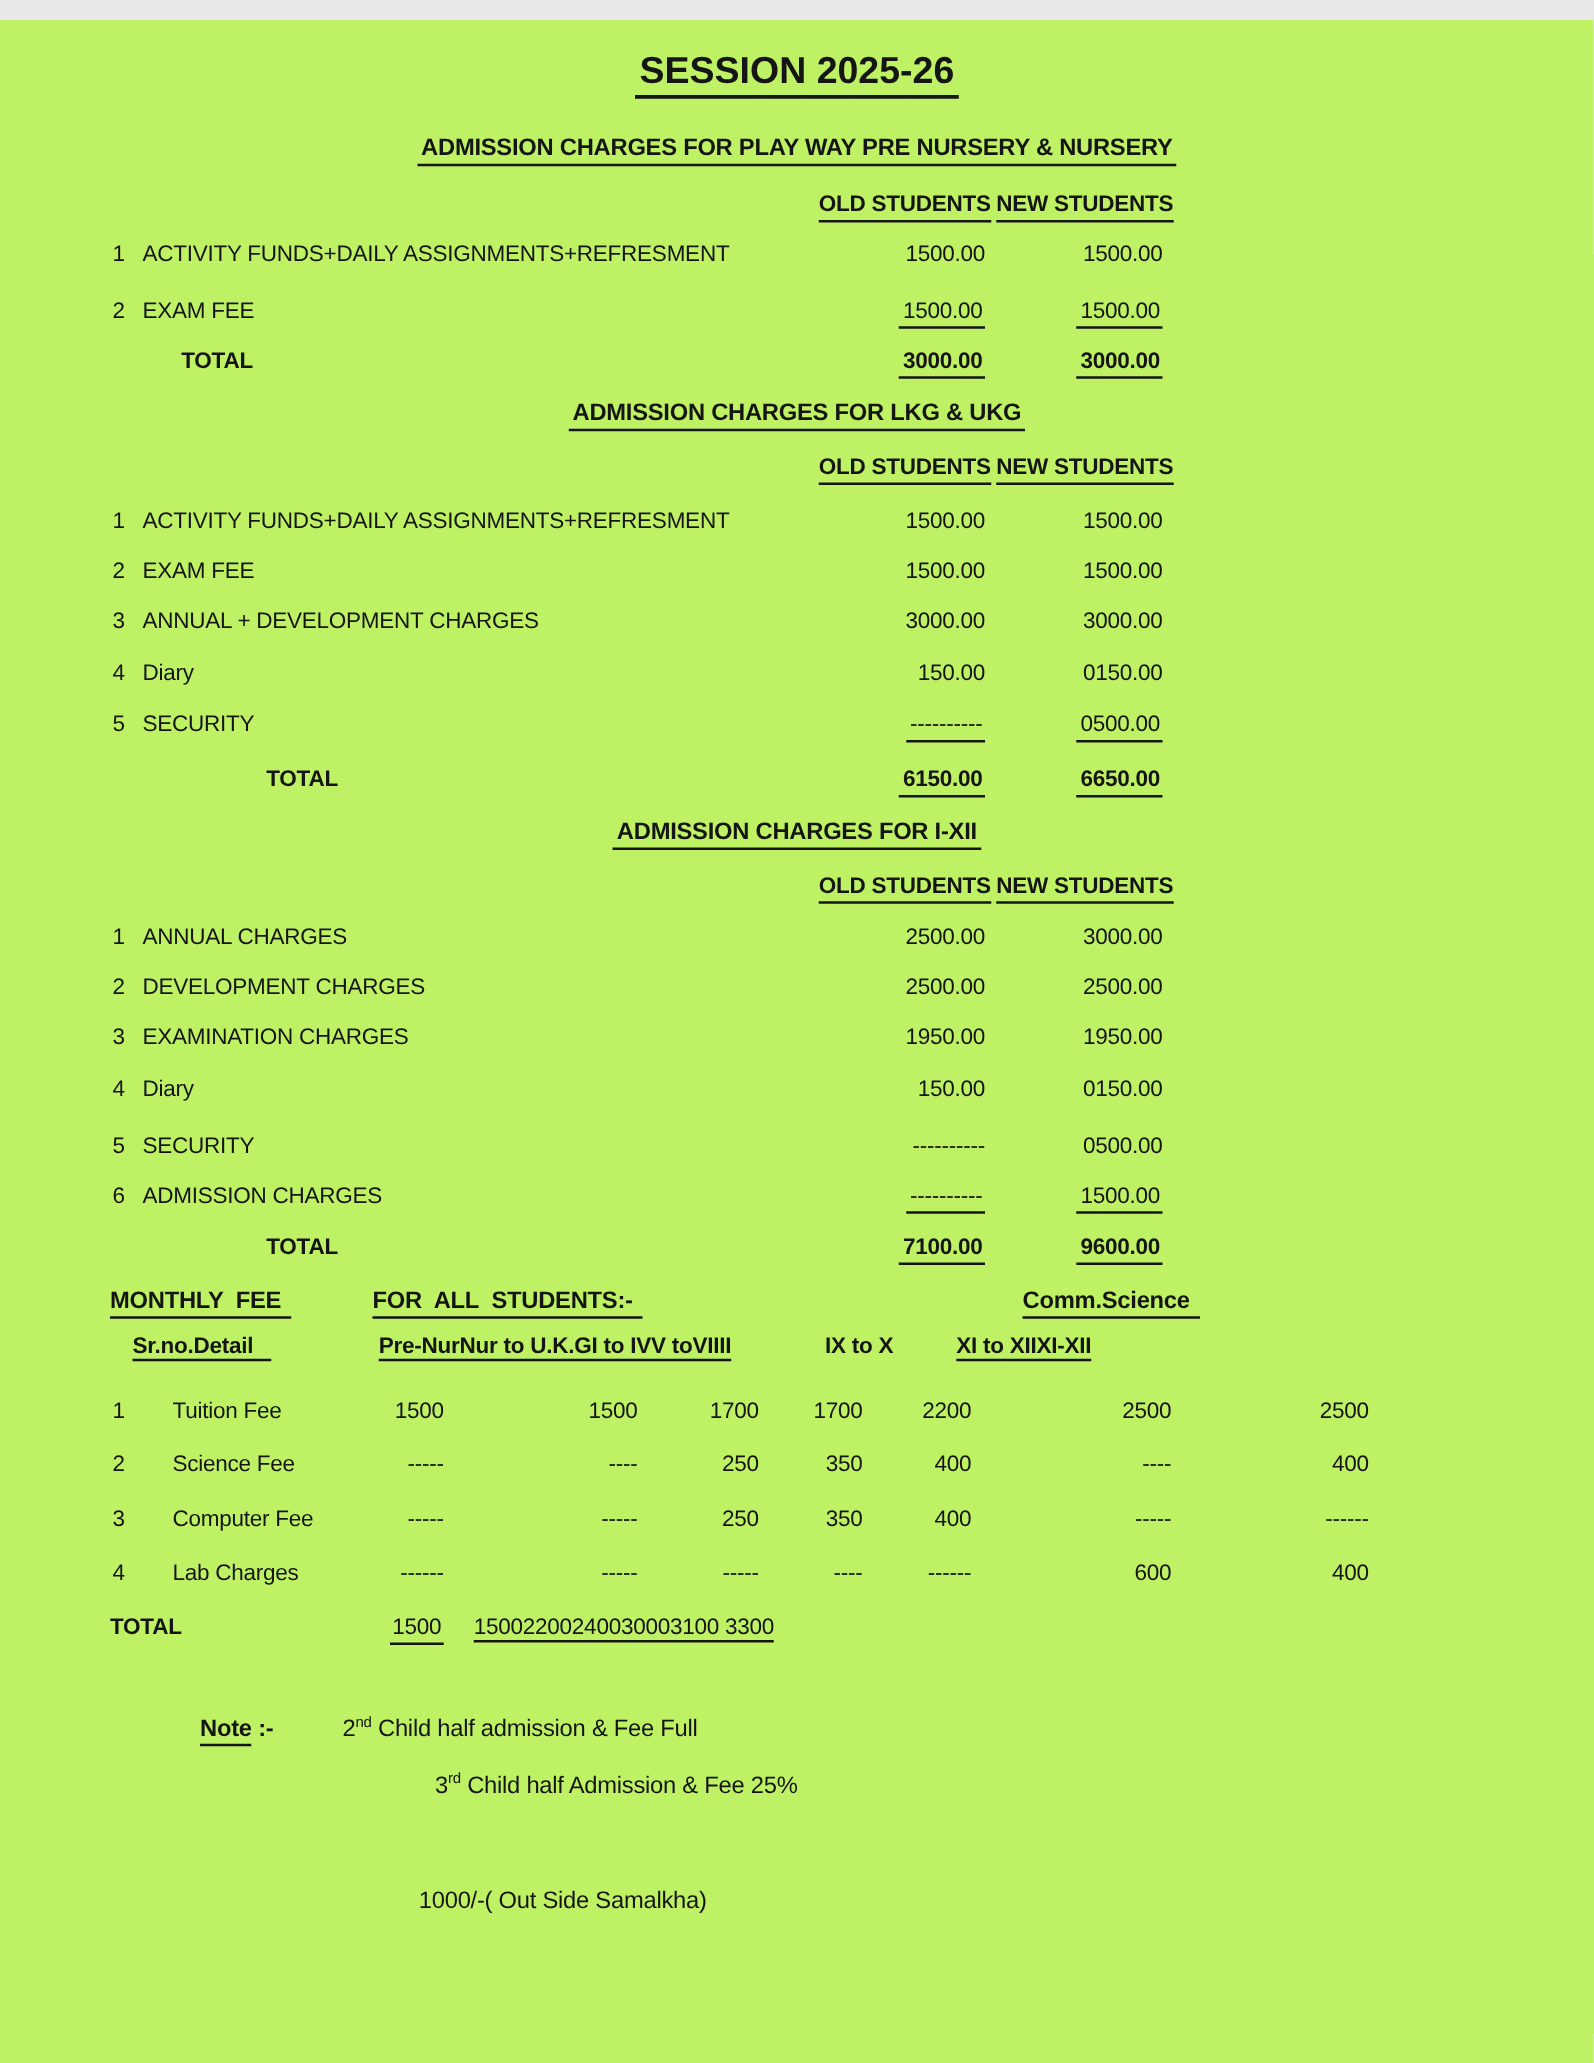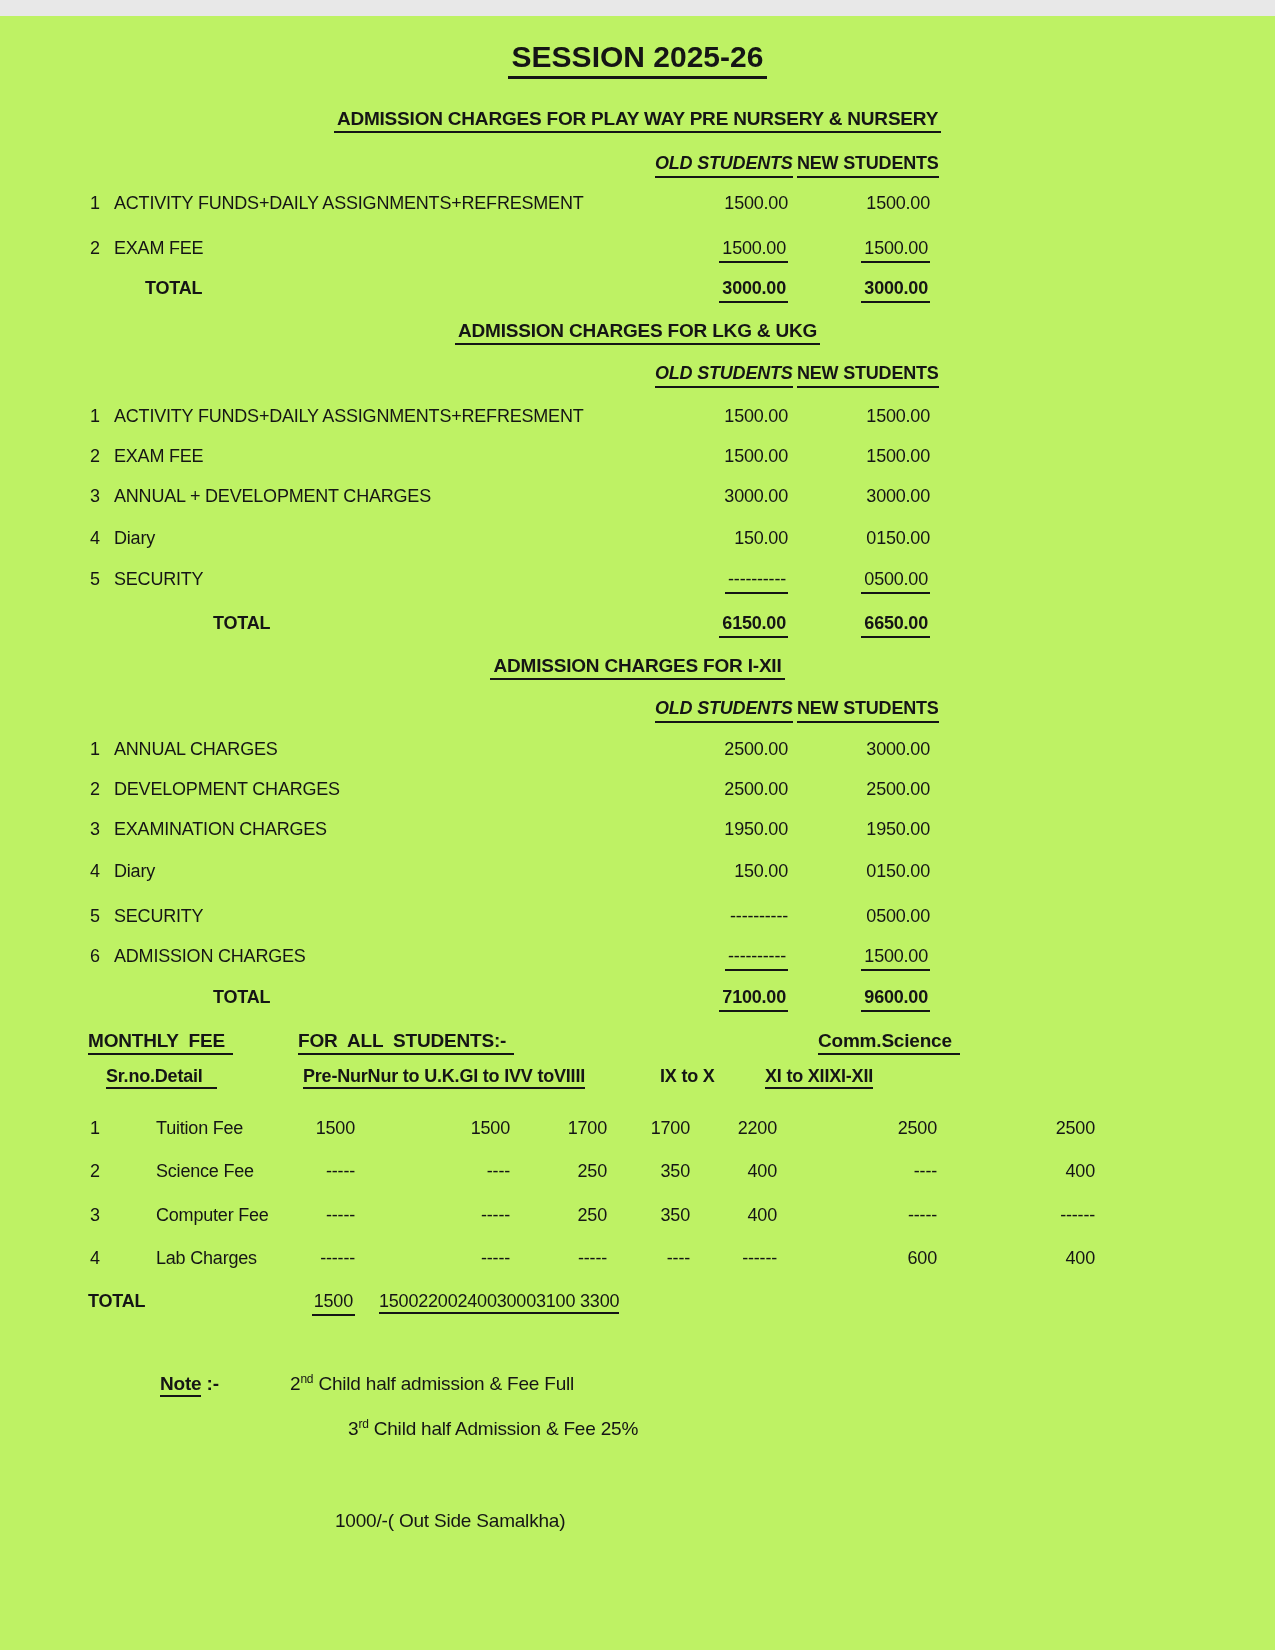--- a/index.html
+++ b/index.html
@@ -20,21 +20,21 @@
   
   .title-wrap{position:absolute;top:24px;left:0;width:100%;text-align:center;}
   .title{display:inline-block;font-size:30px;font-weight:bold;border-bottom:3px solid #151515;padding:0 4px 2px 4px;letter-spacing:0;}
 
   
   .sec-head{position:absolute;left:0;width:100%;text-align:center;font-size:19px;font-weight:bold;height:26px;line-height:24px;}
   .sec-head .u{padding:0 3px 2px 3px;}
 
   
   .colhead{position:absolute;left:0;width:1275px;height:26px;font-size:18px;font-weight:bold;line-height:24px;}
-  .colhead .oldh{position:absolute;left:655px;font-style:italic;}
+  .colhead .oldh{position:absolute;left:655px;}
   .colhead .newh{position:absolute;left:797px;}
 
   
   .frow{position:absolute;left:0;width:1275px;height:26px;font-size:18px;line-height:24px;}
   .frow .lbl{position:absolute;left:90px;white-space:nowrap;}
   .frow .lbl .num{display:inline-block;width:24px;}
   .frow .old{position:absolute;left:640px;width:148px;text-align:right;white-space:nowrap;}
   .frow .new{position:absolute;left:786px;width:144px;text-align:right;white-space:nowrap;}
   .frow .old .u,.frow .new .u{display:inline-block;padding-left:3px;padding-right:2px;}
   .frow.total .lbl{font-weight:bold;}
@@ -50,40 +50,40 @@
   .m-title .u{padding-right:8px;padding-bottom:2px;}
 
   .m-header{position:absolute;left:0;width:1275px;height:26px;font-size:18px;font-weight:bold;line-height:24px;}
   .m-header .srdetail{position:absolute;left:106px;}
   .m-header .run1{position:absolute;left:303px;}
   .m-header .mid{position:absolute;left:660px;}
   .m-header .run2{position:absolute;left:765px;}
 
   .m-row{position:absolute;left:0;width:1275px;height:26px;font-size:18px;line-height:24px;}
   .m-row .num{position:absolute;left:90px;}
-  .m-row .lbl{position:absolute;left:156px;white-space:nowrap;}
+  .m-row .lbl{position:absolute;left:138px;white-space:nowrap;}
   .m-row .c0{position:absolute;left:275px;width:80px;text-align:right;}
   .m-row .c1{position:absolute;left:430px;width:80px;text-align:right;}
   .m-row .c2{position:absolute;left:527px;width:80px;text-align:right;}
   .m-row .c3{position:absolute;left:610px;width:80px;text-align:right;}
   .m-row .c4{position:absolute;left:697px;width:80px;text-align:right;}
   .m-row .c5{position:absolute;left:857px;width:80px;text-align:right;}
   .m-row .c6{position:absolute;left:1015px;width:80px;text-align:right;}
 
   .m-total{position:absolute;left:0;width:1275px;height:26px;font-size:18px;line-height:24px;}
   .m-total .lbl{position:absolute;left:88px;font-weight:bold;}
   .m-total .v1{position:absolute;left:275px;width:80px;text-align:right;}
   .m-total .v1 .u{display:inline-block;padding:0 2px 1px 2px;}
   .m-total .run{position:absolute;left:379px;white-space:pre;}
 
   
   .note-line{position:absolute;left:0;width:1275px;height:30px;font-size:19px;line-height:26px;}
   .note-line sup{font-size:12px;line-height:0;}
   .nl-label{position:absolute;left:160px;font-weight:bold;}
-  .nl-text1{position:absolute;left:290px;}
+  .nl-text1{position:absolute;left:274px;}
   .nl-text2{position:absolute;left:348px;}
   .nl-trans{position:absolute;left:158px;}
   .nl-trans .tl{font-weight:bold;}
   .nl-trans2{position:absolute;left:335px;}
 </style>
 </head>
 <body>
 
 <div class="page">
 

